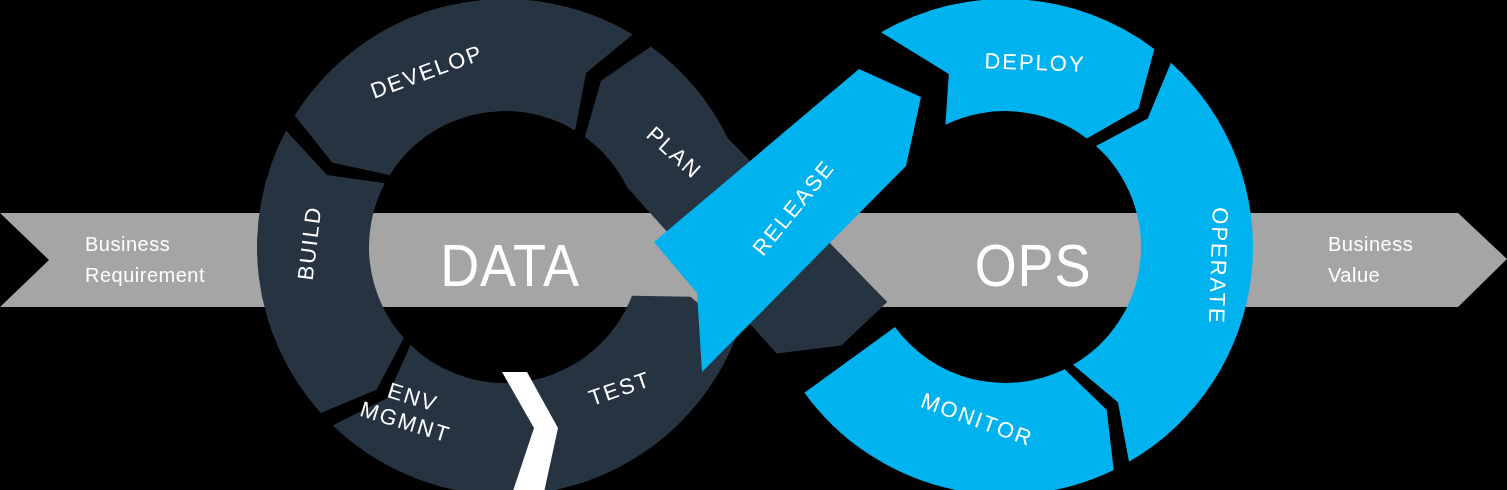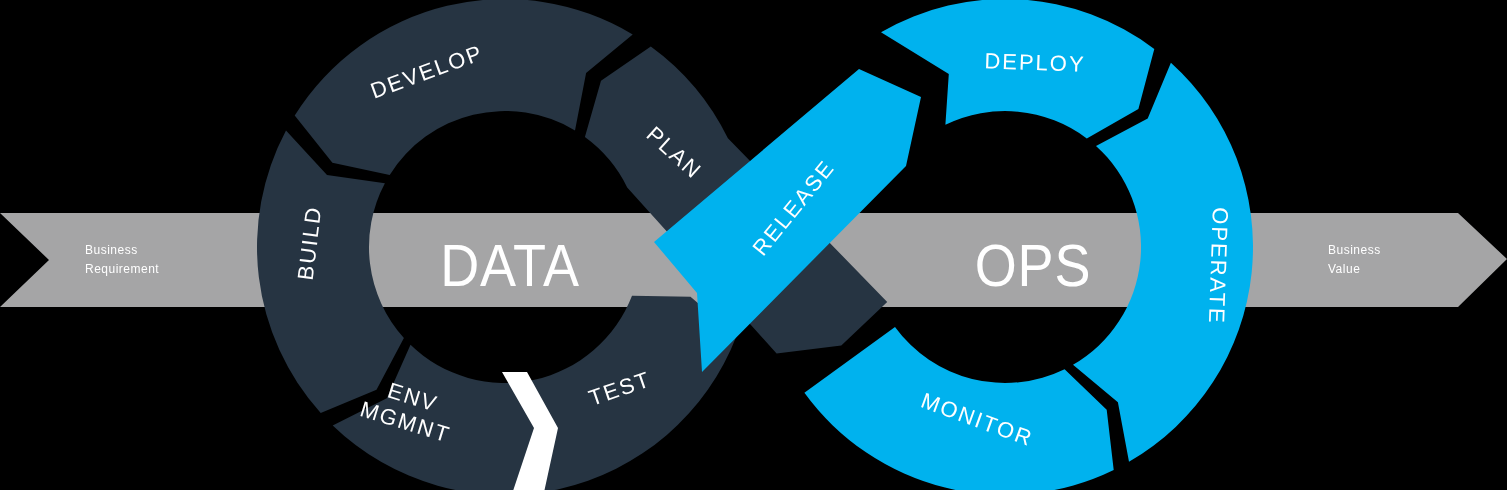--- a/index.html
+++ b/index.html
@@ -2,21 +2,21 @@
 <html><head>
 <meta charset="utf-8">
 <style>
   html,body{margin:0;padding:0;background:#000;}
   .stage{position:relative;width:1507px;height:490px;overflow:hidden;
          font-family:"Liberation Sans",sans-serif;background:#000;}
   .stage svg{position:absolute;left:0;top:0;}
   .lbl{position:absolute;color:#fff;font-size:22px;letter-spacing:2px;
        white-space:pre-line;text-align:center;line-height:1.18;font-weight:400;}
   .big{font-size:60px;letter-spacing:1px;font-weight:400;}
-  .bandtext{font-size:12px;line-height:1.55;letter-spacing:.5px;text-align:left;
+  .bandtext{font-size:20px;line-height:1.55;letter-spacing:.5px;text-align:left;
             white-space:pre-line;font-weight:400;}
 </style>
 </head>
 <body>
 
 <div class="stage">
 
   <svg width="1507" height="490" viewBox="0 0 1507 490">
 
     <path d="M0,213 L1458,213 L1507,259 L1458,307 L0,307 L49,260 Z" fill="#a5a5a6"></path>

